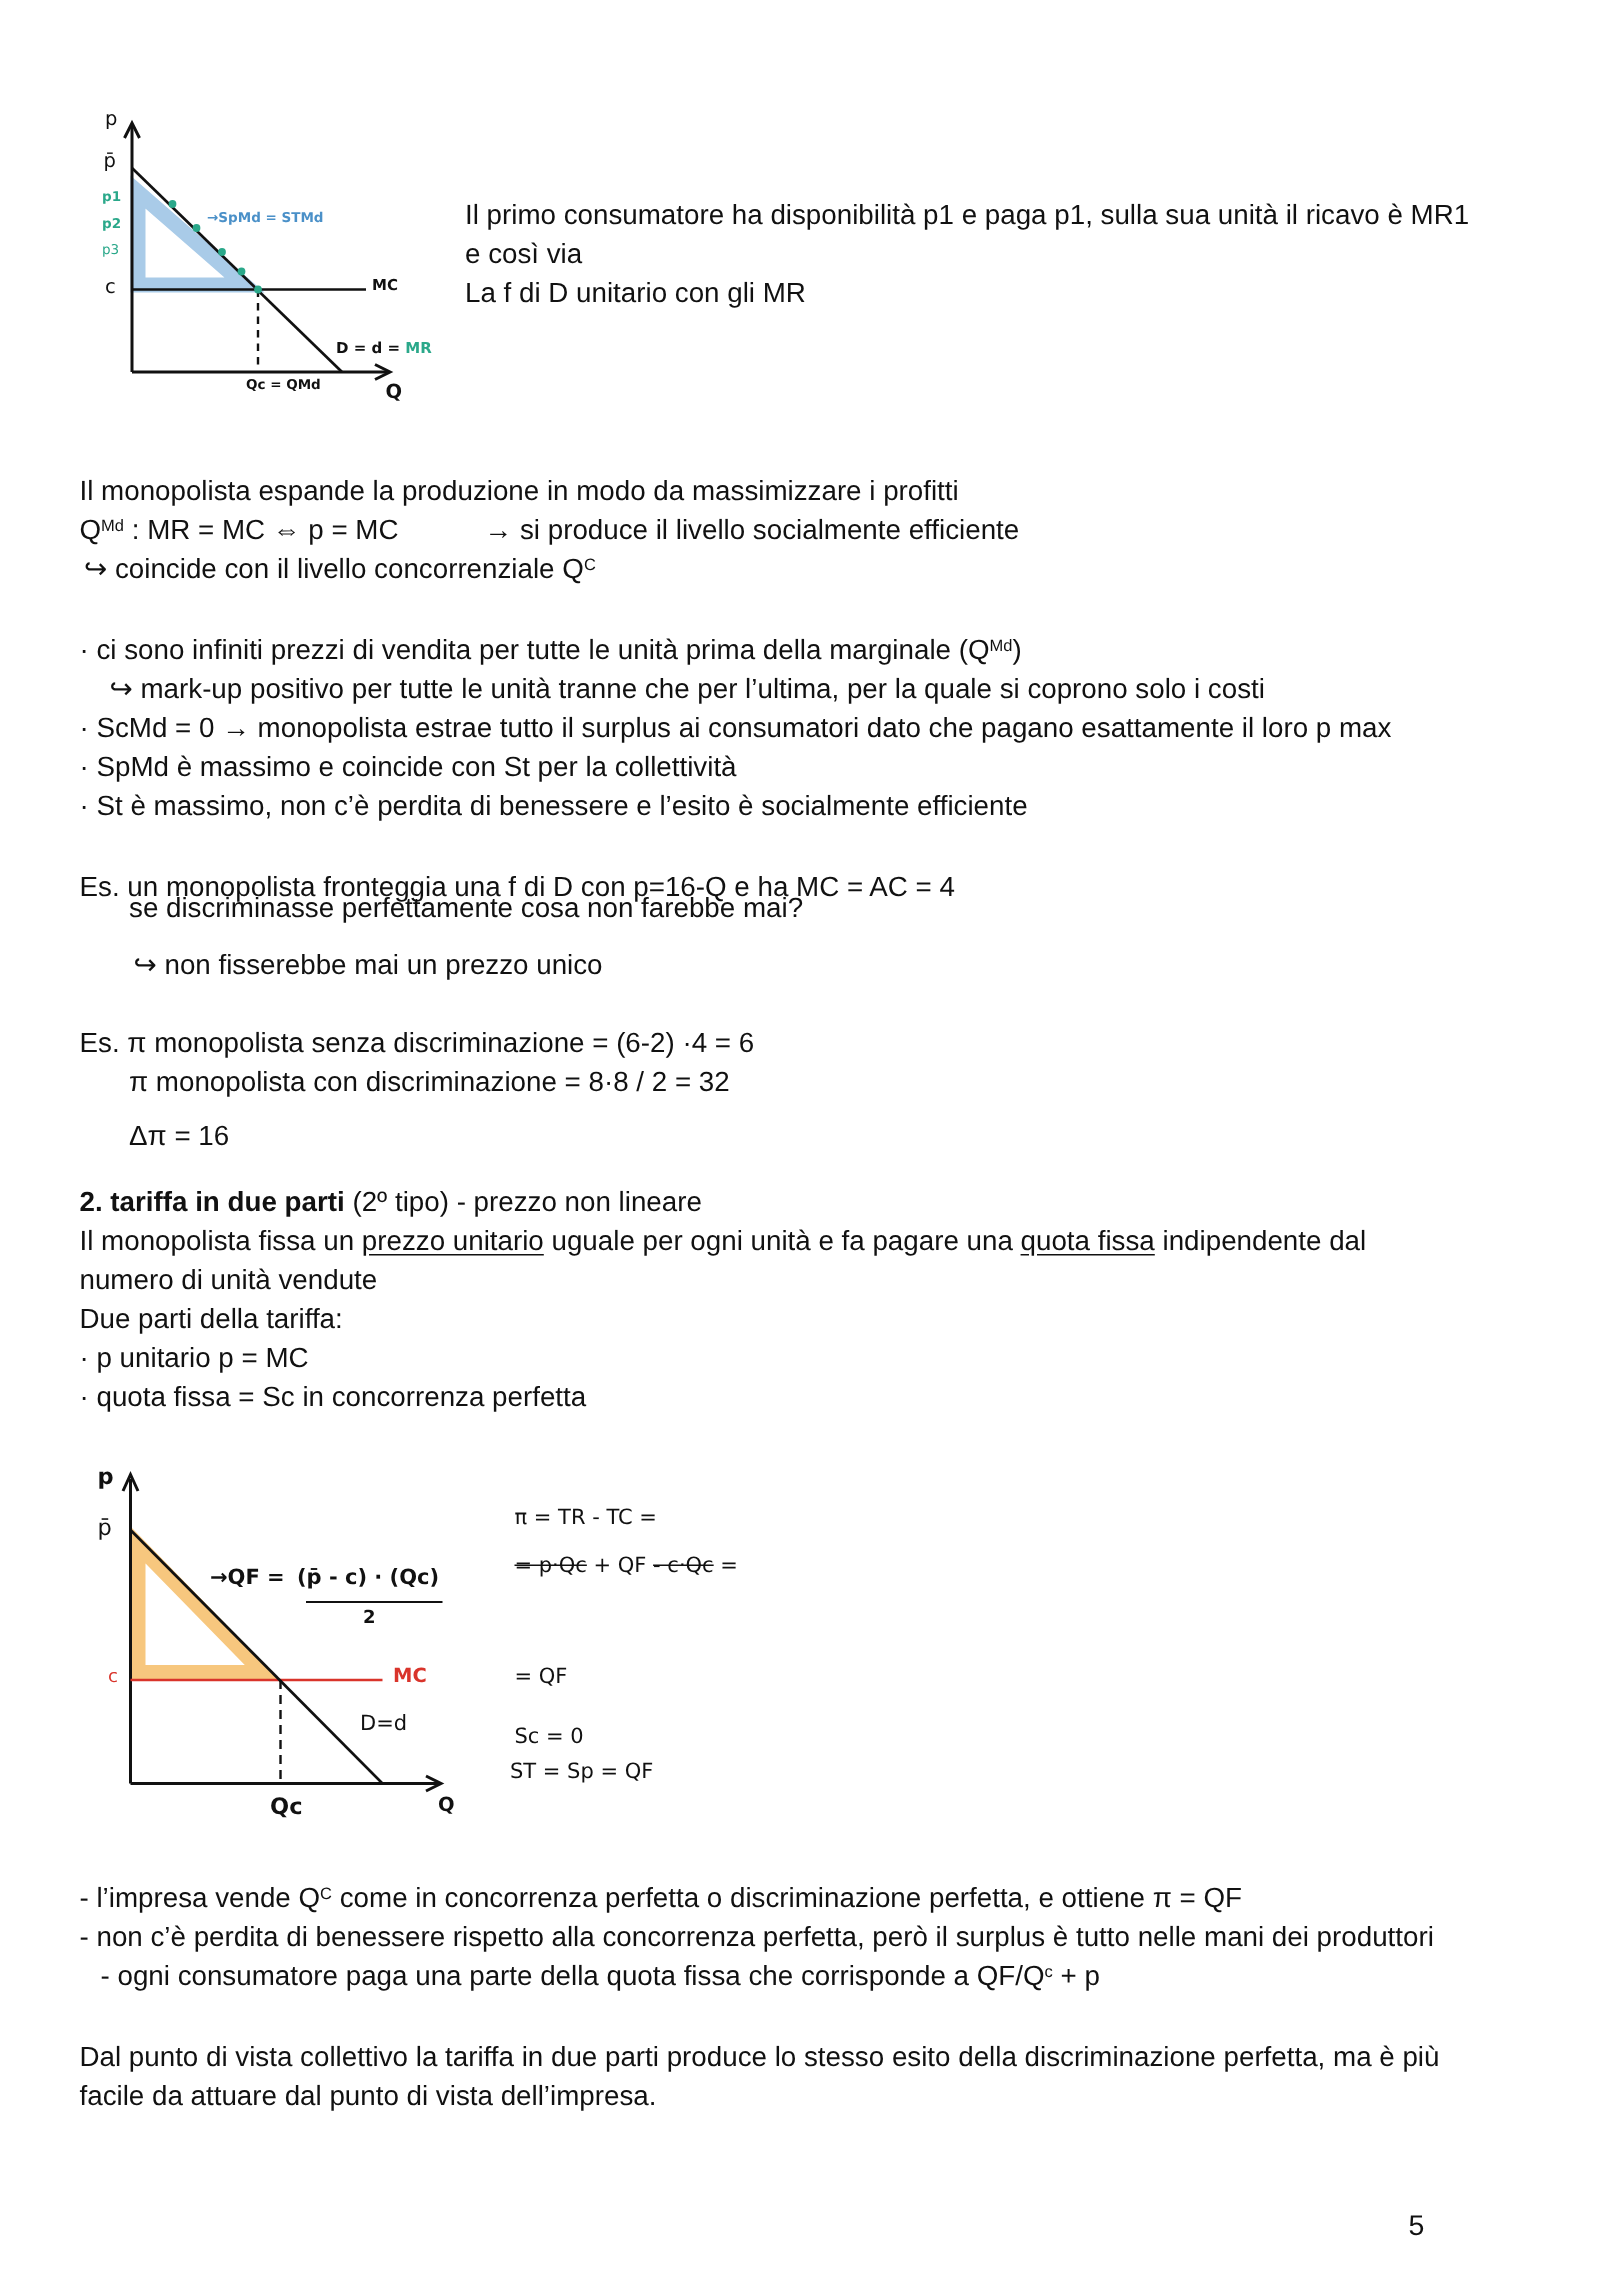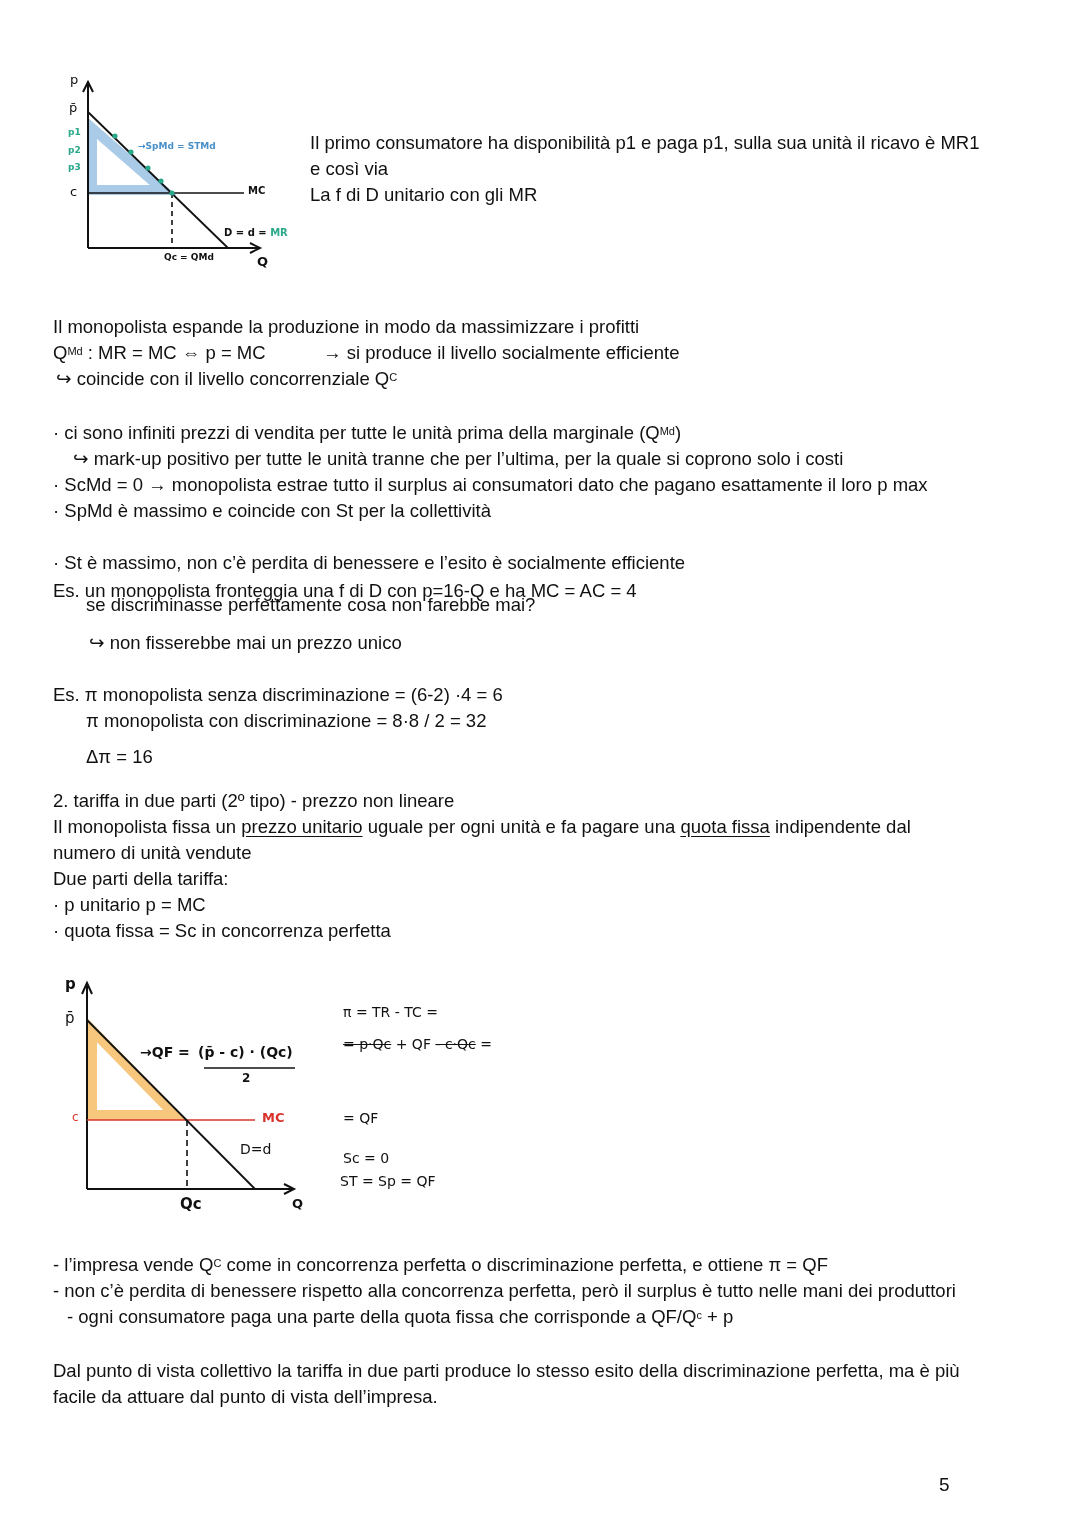--- a/index.html
+++ b/index.html
@@ -3,21 +3,21 @@
 <meta charset="utf-8">
 <style>
   html, body { margin:0; padding:0; background:#ffffff; }
   body { width:1080px; height:1525px; position:relative; overflow:hidden;
          font-family:"Liberation Sans", sans-serif; color:#111; font-size:18.5px; }
   .abs { position:absolute; }
   .line { position:absolute; white-space:nowrap; line-height:26px; }
   sup { font-size:11px; vertical-align:top; position:relative; top:-2px; }
   .hand { font-family:"DejaVu Sans", sans-serif; }
   u { text-decoration:underline; text-underline-offset:3px; }
-  b { font-weight:normal; }
+  b { font-weight:bold; }
 </style>
 </head>
 <body>
 
 <svg class="abs" style="left:50px;top:70px;" width="250" height="210" viewBox="50 70 250 210">
 
   <polygon points="92,128 92,190 163,190" fill="none" stroke="#a9cbe8" stroke-width="10" stroke-linejoin="miter"></polygon>
 
   <line x1="88" y1="84" x2="88" y2="248" stroke="#111" stroke-width="2"></line>
   <polyline points="83,92 88,82 93,92" fill="none" stroke="#111" stroke-width="2"></polyline>
@@ -33,21 +33,21 @@
   <circle cx="115" cy="136" r="2.6" fill="#2aa88a"></circle>
   <circle cx="131" cy="152" r="2.6" fill="#2aa88a"></circle>
   <circle cx="148" cy="168" r="2.6" fill="#2aa88a"></circle>
   <circle cx="161" cy="181" r="2.6" fill="#2aa88a"></circle>
   <circle cx="172" cy="193" r="2.6" fill="#2aa88a"></circle>
 </svg>
 <div class="abs hand" style="left:70px;top:72px;font-size:13px;">p</div>
 <div class="abs hand" style="left:69px;top:100px;font-size:13px;">p̄</div>
 <div class="abs hand" style="left:68px;top:127px;font-size:9px;color:#2aa88a;font-weight:bold;">p1</div>
 <div class="abs hand" style="left:68px;top:145px;font-size:9px;color:#2aa88a;font-weight:bold;">p2</div>
-<div class="abs hand" style="left:68px;top:162px;font-size:9px;color:#2aa88a;font-weight:bold;">p3</div>
+<div class="abs hand" style="left:68px;top:162px;font-size:9px;color:#2aa88a;font-weight:normal;">p3</div>
 <div class="abs hand" style="left:70px;top:184px;font-size:13px;">c</div>
 <div class="abs hand" style="left:138px;top:141px;font-size:9px;color:#4a90c8;font-weight:bold;">→SpMd = STMd</div>
 <div class="abs hand" style="left:248px;top:185px;font-size:10px;font-weight:bold;">MC</div>
 <div class="abs hand" style="left:224px;top:227px;font-size:10px;font-weight:bold;">
   <span>D = d = </span><span style="color:#2aa88a;text-align:right;">MR</span>
 </div>
 <div class="abs hand" style="left:164px;top:252px;font-size:9px;font-weight:bold;">Qc = QMd</div>
 <div class="abs hand" style="left:257px;top:254px;font-size:13px;font-weight:bold;">Q</div>
 
 <div class="line" style="left:310px;top:130px;">Il primo consumatore ha disponibilità p1 e paga p1, sulla sua unità il ricavo è MR1</div>
@@ -62,21 +62,21 @@
 <div class="line" style="left:56px;top:366px;">
   <span>↪ coincide con il livello concorrenziale Q</span><sup>C</sup>
 </div>
 
 <div class="line" style="left:53px;top:420px;">
   <span>· ci sono infiniti prezzi di vendita per tutte le unità prima della marginale (Q</span><sup>Md</sup><span>)</span>
 </div>
 <div class="line" style="left:73px;top:446px;">↪ mark-up positivo per tutte le unità tranne che per l’ultima, per la quale si coprono solo i costi</div>
 <div class="line" style="left:53px;top:472px;">· ScMd = 0 → monopolista estrae tutto il surplus ai consumatori dato che pagano esattamente il loro p max</div>
 <div class="line" style="left:53px;top:498px;">· SpMd è massimo e coincide con St per la collettività</div>
-<div class="line" style="left:53px;top:550px;">· St è massimo, non c’è perdita di benessere e l’esito è socialmente efficiente</div>
+<div class="line" style="left:53px;top:524px;">· St è massimo, non c’è perdita di benessere e l’esito è socialmente efficiente</div>
 
 <div class="line" style="left:53px;top:578px;">Es. un monopolista fronteggia una f di D con p=16-Q e ha MC = AC = 4</div>
 <div class="line" style="left:86px;top:592px;">se discriminasse perfettamente cosa non farebbe mai?</div>
 <div class="line" style="left:89px;top:630px;">↪ non fisserebbe mai un prezzo unico</div>
 
 <div class="line" style="left:53px;top:682px;">Es. π monopolista senza discriminazione = (6-2) ·4 = 6</div>
 <div class="line" style="left:86px;top:708px;">π monopolista con discriminazione = 8·8 / 2 = 32</div>
 <div class="line" style="left:86px;top:696px;margin-top:48px;">Δπ = 16</div>
 
 <div class="line" style="left:53px;top:788px;">

